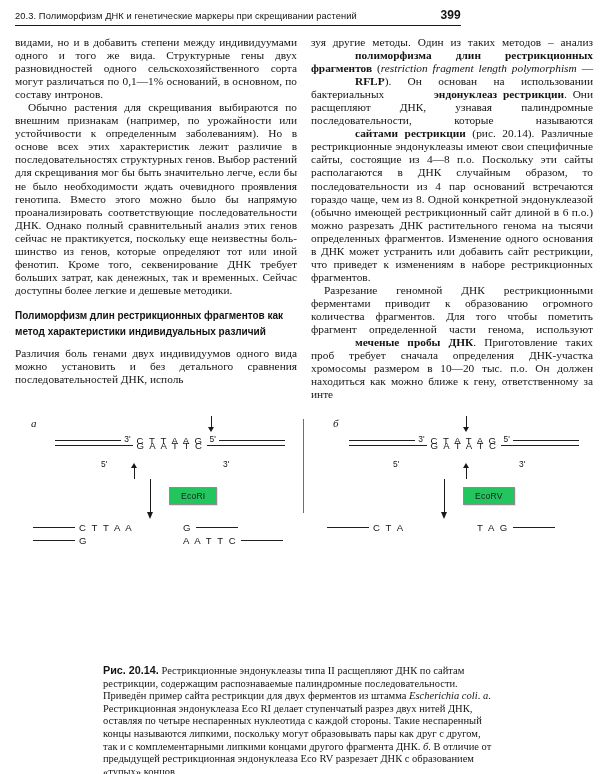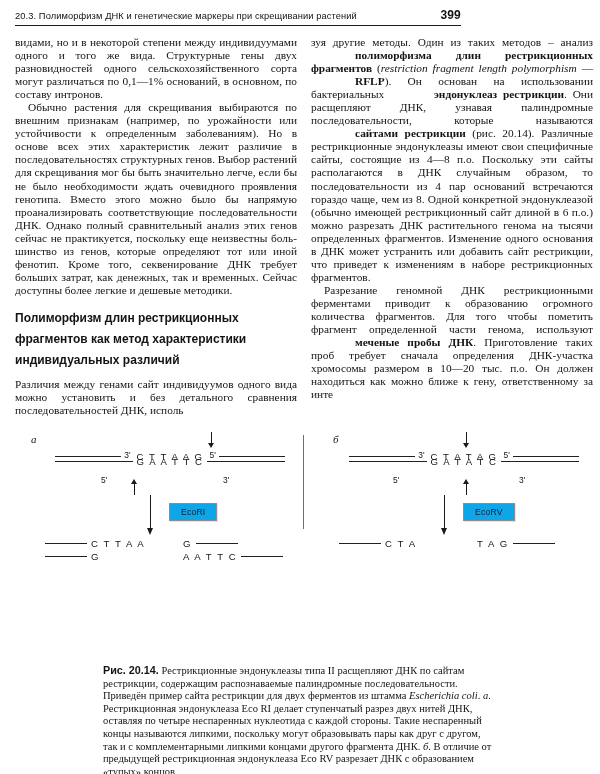--- a/index.html
+++ b/index.html
@@ -61,22 +61,22 @@
     text-align: justify;
     text-justify: inter-word;
     hyphens: manual;
   }
   p.body.indent { text-indent: 13px; }
   b { font-weight: bold; margin-left: 44px; }
   i { font-style: italic; text-align: right; }
 
   h3.subhead {
     font-family: "Liberation Sans", "DejaVu Sans", sans-serif;
-    font-size: 12px;
-    line-height: 21px;
+    font-size: 10px;
+    line-height: 16px;
     font-weight: bold;
     margin: 11px 0 7px 0;
     text-align: left;
   }
 
   
   .figure {
     position: relative;
     margin-top: 16px;
     height: 155px;
@@ -198,21 +198,21 @@
     width: 0; height: 0;
     border-left: 3.6px solid transparent;
     border-right: 3.6px solid transparent;
     border-top: 7px solid #1a1a1a;
   }
   .enzyme-box {
     position: absolute;
     left: 152px;
     top: 70px;
     padding: 2.5px 11px 3.5px 11px;
-    background: #0ea5e9;
+    background: #22c55e;
     border: 1px solid #8d8d8d;
     font-family: "Liberation Sans", "DejaVu Sans", sans-serif;
     font-size: 8.6px;
     color: #1c1c1c;
     letter-spacing: 0.2px;
     box-shadow: 1px 1px 0 rgba(0,0,0,0.10);
   }
 
   
   .products {
@@ -241,21 +241,21 @@
     width: 42px;
     height: 0;
     border-top: 1.3px solid #202020;
   }
   .frag .line-r {
     width: 42px;
     height: 0;
     border-top: 1.3px solid #202020;
   }
   .frag .bases { padding: 0 4px; }
-  .frag.left  { left: 26px; }
+  .frag.left  { left: 14px; }
   .frag.right { left: 160px; }
 
   
   .caption {
     position: absolute;
     left: 103px;
     top: 664px;
     width: 390px;
     font-size: 10.5px;
     line-height: 12.6px;
@@ -275,27 +275,27 @@
 
   <div class="running-head">
     <span class="rh-title">20.3. Полиморфизм ДНК  и генетические маркеры при скрещивании растений</span>
     <span class="rh-page">399</span>
   </div>
   <div class="rule"></div>
 
   <div class="columns">
 
     <div class="col">
-      <p class="body"><span>видами, но и в некоторой степени между инди­видуумами одного и того же вида. </span><span>Структурные гены двух разновидностей одного сельскохозяй­ственного сорта могут различаться по 0,1—1% оснований, в основном, по составу интронов.</span></p>
+      <p class="body"><span>видами, но и в добавить степени между инди­видуумами одного и того же вида. </span><span>Структурные гены двух разновидностей одного сельскохозяй­ственного сорта могут различаться по 0,1—1% оснований, в основном, по составу интронов.</span></p>
 
       <p class="body indent">Обычно растения для скрещивания выбира­ются по внешним признакам (например, по уро­жайности или устойчивости к определенным заболеваниям). Но в основе всех этих характе­ристик лежит различие в последовательностях структурных генов. Выбор растений для скре­щивания мог бы быть значительно легче, если бы не было необходимости ждать очевидного проявления генотипа. Вместо этого можно было бы напрямую проанализировать соответствую­щие последовательности ДНК. Однако полный сравнительный анализ этих генов сейчас не практикуется, поскольку еще неизвестны боль­шинство из генов, которые определяют тот или иной фенотип. Кроме того, секвенирование ДНК требует больших затрат, как денежных, так и временных. Сейчас доступны более легкие и дешевые методики.</p>
 
       <h3 class="subhead">Полиморфизм длин рестрикционных фрагментов как метод характеристики индивидуальных различий</h3>
 
-      <p class="body">Различия между генами сайт индивидуумов одного вида можно установить и без детального сравнения последовательностей ДНК, исполь­</p>
+      <p class="body">Различия боль генами двух индивидуумов одного вида можно установить и без детального сравнения последовательностей ДНК, исполь­</p>
     </div>
 
     <div class="col">
       <p class="body"><span>зуя другие методы. Один из таких методов – анализ </span><b>полиморфизма длин рестрикционных фрагментов</b><span> (</span><i>restriction fragment length poly­morphism</i><span> — </span><b>RFLP</b><span>). Он основан на использова­нии бактериальных </span><b>эндонуклеаз рестрикции</b><span>. Они расщепляют ДНК, узнавая палиндром­ные последовательности, которые называются </span><b>сайтами рестрикции</b><span> (рис. 20.14). Различные рестрикционные эндонуклеазы имеют свои специфичные сайты, состоящие из 4—8 п.о. Поскольку эти сайты располагаются в ДНК случайным образом, то последовательности из 4 пар оснований встречаются гораздо чаще, чем из 8. Одной конкретной эндонуклеазой (обыч­но имеющей рестрикционный сайт длиной в 6 п.о.) можно разрезать ДНК растительного генома на тысячи определенных фрагментов. Изменение одного основания в ДНК может устранить или добавить сайт рестрикции, что приведет к изменениям в наборе рестрикцион­ных фрагментов.</span></p>
 
       <p class="body indent"><span>Разрезание геномной ДНК рестрикцион­ными ферментами приводит к образованию огромного количества фрагментов. Для того чтобы пометить фрагмент определенной ча­сти генома, используют </span><b>меченые пробы ДНК</b><span>. Приготовление таких проб требует сначала определения ДНК-участка хромосомы разме­ром в 10—20 тыс. п.о. Он должен находиться как можно ближе к гену, ответственному за инте­</span></p>
     </div>
   </div>
 
   <div class="figure">

